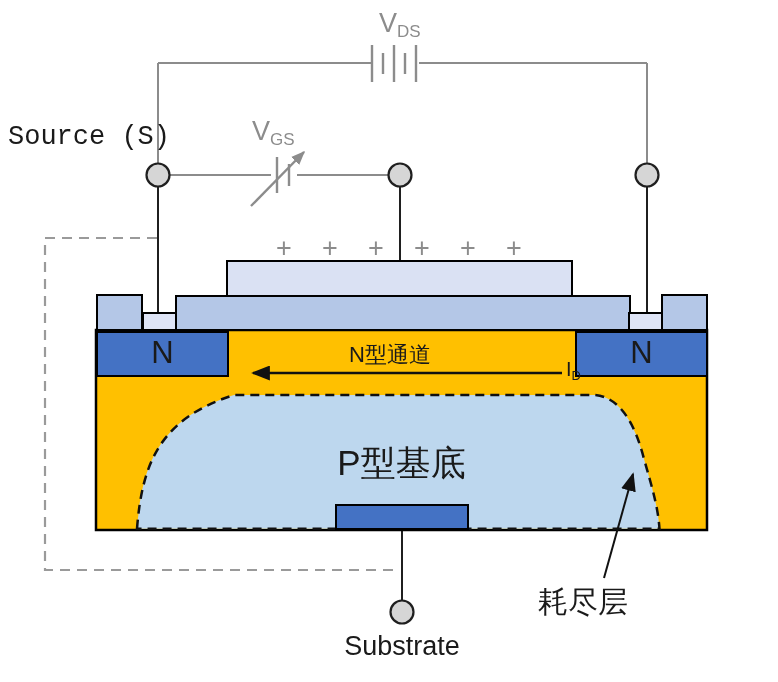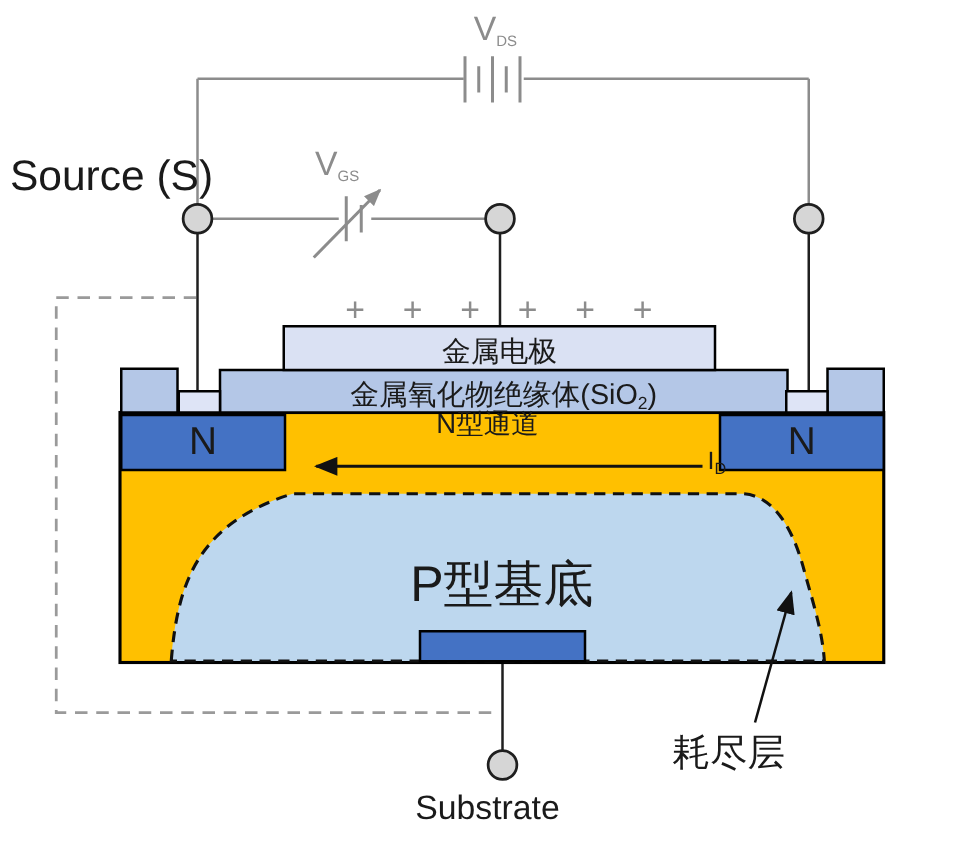--- a/index.html
+++ b/index.html
@@ -10,32 +10,32 @@
     width: 778px;
     height: 682px;
     background: #ffffff;
     overflow: hidden;
   }
   .canvas > svg { position: absolute; left: 0; top: 0; }
   .lbl { position: absolute; white-space: nowrap; }
   .black { color: #1a1a1a; }
   .gray  { color: #8c8c8c; }
   .vlabel { font-size: 27px; }
-  .vlabel .vsub { font-size: 12px; vertical-align: -5px; }
-  .term-label { font-size: 34px; }
+  .vlabel .vsub { font-size: 17px; vertical-align: -5px; }
+  .term-label { font-size: 27px; font-family: Liberation Mono, monospace; }
   .plus-row { display: flex; }
   .plus-row span { display: inline-block; width: 46px; text-align: center;
                    font-size: 27px; line-height: 30px; }
   .layer-label { font-size: 23px; text-align: center; }
   .layer-label .subsc { font-size: 14px; vertical-align: -4px; }
   .n-label { font-size: 31px; text-align: center; }
   .channel-label { font-size: 22px; text-align: center; }
   .id-label { font-size: 20px; text-align: center; }
   .id-label .subsc { font-size: 13px; vertical-align: -4px; }
-  .psub-label { font-size: 40px; text-align: center; }
+  .psub-label { font-size: 35px; text-align: center; }
   .depl-label { font-size: 30px; text-align: right; }
   .substrate-label { font-size: 27px; text-align: center; }
 </style>
 </head>
 <body>
 
 <div class="canvas">
 
   <svg width="778" height="682" viewBox="0 0 778 682">
     <defs>
@@ -120,31 +120,29 @@
 
   <div class="lbl plus-row gray" style="left:261px; top:233px;">
     <span>+</span>
     <span>+</span>
     <span>+</span>
     <span>+</span>
     <span>+</span>
     <span>+</span>
   </div>
 
-  <div class="lbl layer-label black" style="left:227px; top:266px; width:345px;">金属电极</div>
 
-  <div class="lbl layer-label black" style="left:176px; top:300px; width:454px;"><span>金属氧化物绝缘体(SiO</span><span class="subsc">2</span><span>)</span></div>
 
   <div class="lbl n-label black" style="left:97px; top:335px; width:131px;">N</div>
 
   <div class="lbl n-label black" style="left:576px; top:335px; width:131px;">N</div>
 
-  <div class="lbl channel-label black" style="left:228px; top:324px; width:324px;">N型通道</div>
+  <div class="lbl channel-label black" style="left:228px; top:340px; width:324px;">N型通道</div>
 
   <div class="lbl id-label black" style="left:566px; top:358px;"><span>I</span><span class="subsc">D</span></div>
 
   <div class="lbl psub-label black" style="left:96px; top:440px; width:611px;">P型基底</div>
 
   <div class="lbl depl-label black" style="left:538px; top:582px;">耗尽层</div>
 
-  <div class="lbl substrate-label black" style="left:300px; top:631px; width:180px;">Substrate</div>
+  <div class="lbl substrate-label black" style="left:312px; top:631px; width:180px;">Substrate</div>
 
 </div>
 
 </body></html>

